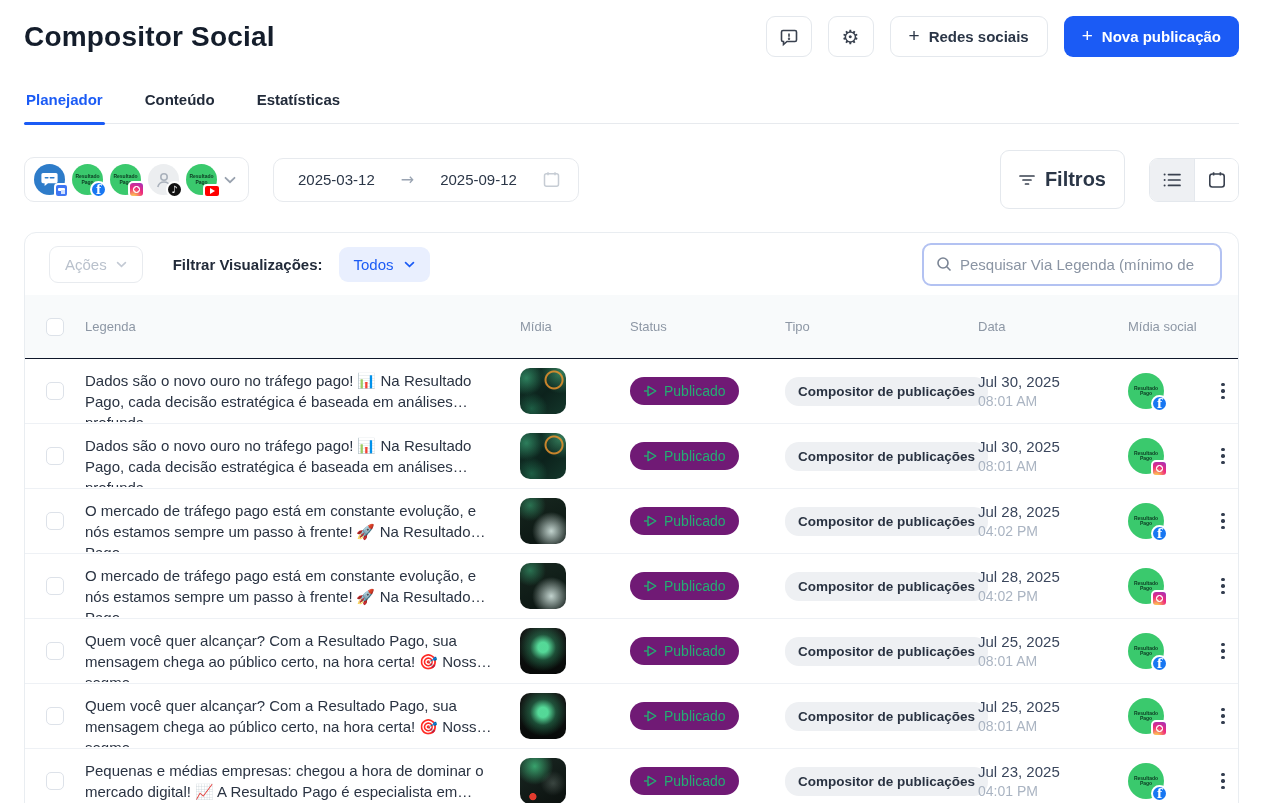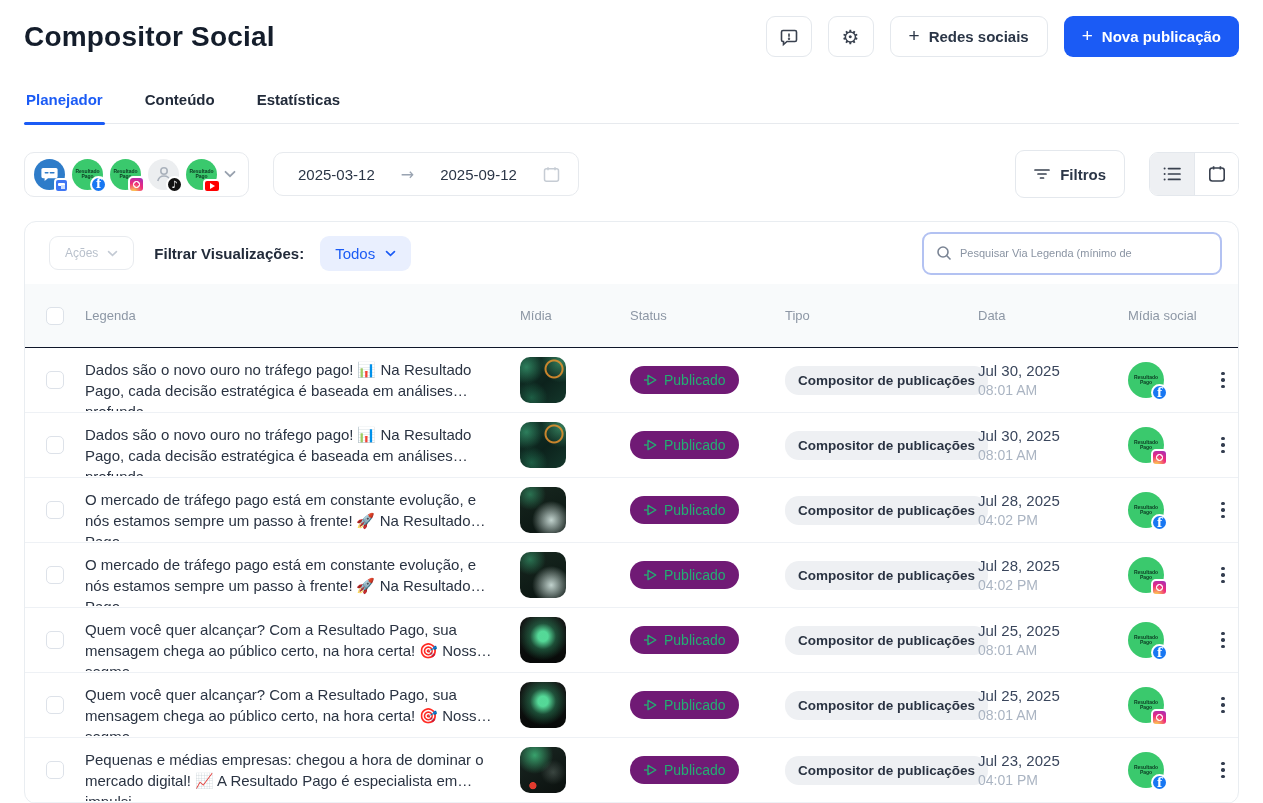--- a/index.html
+++ b/index.html
@@ -52,39 +52,39 @@
   .b-gb { width:15px; height:15px; border-radius:4px; background:#3f76f4; position:absolute; }
   .b-gb::before { content:""; position:absolute; left:2px; right:2px; top:3px; height:3px; background:#fff; border-radius:1px; }
   .b-gb::after { content:""; position:absolute; left:5px; bottom:2px; width:4px; height:4px; background:#cfe0ff; }
 
   .daterange { display:flex; align-items:center; gap:26px; border:1px solid #e7eaee; border-radius:10px;
     height:44px; padding:0 18px 0 24px; font-size:15px; color:#2b3647; cursor:pointer; }
   .arrow { color:#9aa4b2; font-size:16px; font-family:"DejaVu Sans", sans-serif; }
 
   .controls-right { display:flex; gap:24px; align-items:center; }
   .filtros-btn { display:flex; align-items:center; gap:10px; border:1px solid #e4e8ed; border-radius:9px;
-    height:48px; padding:0 18px; font-size:15px; font-weight:600; color:#2b3647; background:#fff; cursor:pointer; }
+    height:59px; padding:0 18px; font-size:20px; font-weight:600; color:#2b3647; background:#fff; cursor:pointer; }
   .segmented { display:flex; border:1px solid #e4e8ed; border-radius:9px; overflow:hidden; }
   .seg { width:44px; height:42px; display:flex; align-items:center; justify-content:center; background:#fff;
     cursor:pointer; color:#39414f; }
   .seg.active { background:#eef0f3; }
   .seg + .seg { border-left:1px solid #e4e8ed; }
 
   
   .card { margin-top:23px; border:1px solid #e9edf1; border-radius:12px; overflow:hidden; }
   .toolbar { display:flex; align-items:center; height:62px; padding:0 16px 0 24px; }
   .acoes-btn { display:flex; align-items:center; gap:9px; border:1px solid #e8ebef; border-radius:9px;
-    padding:9px 15px; font-size:12px; color:#b9c1cc; background:#fff; cursor:default; }
-  .filtrar-label { margin-left:20px; font-size:15px; font-weight:700; color:#222b3a; }
+    padding:9px 15px; font-size:15px; color:#b9c1cc; background:#fff; cursor:default; }
+  .filtrar-label { margin-left:30px; font-size:15px; font-weight:700; color:#222b3a; }
   .todos-pill { margin-left:16px; display:flex; align-items:center; gap:10px; background:#e9effe; color:#1b5bf5;
     font-size:15px; font-weight:400; border-radius:9px; padding:9px 15px; cursor:pointer; }
   .toolbar-spacer { flex:1; }
   .searchbox { display:flex; align-items:center; gap:8px; width:300px; height:43px; border:2px solid #b3c2f2;
     border-radius:9px; padding:0 12px; background:#fff; }
-  .searchbox input { border:none; outline:none; flex:1; font-size:11px; color:#2b3647;
+  .searchbox input { border:none; outline:none; flex:1; font-size:15px; color:#2b3647;
     font-family:"Liberation Sans", sans-serif; background:transparent; }
   .searchbox input::placeholder { color:#8a94a3; }
 
   
   .grid { display:grid; grid-template-columns:60px 435px 110px 155px 193px 150px 80px 1fr; align-items:center; }
   .thead { background:#f8fafb; min-height:64px; border-bottom:1px solid #0f172a; font-size:13px; color:#8d97a5; }
   .thead .hcell { padding-right:8px; }
   .trow { min-height:65px; border-bottom:1px solid #eef1f5; }
   .cell-check { display:flex; justify-content:center; }
   .checkbox { width:18px; height:18px; border:1.5px solid #dde2e9; border-radius:5px; background:#fff; cursor:pointer; }

